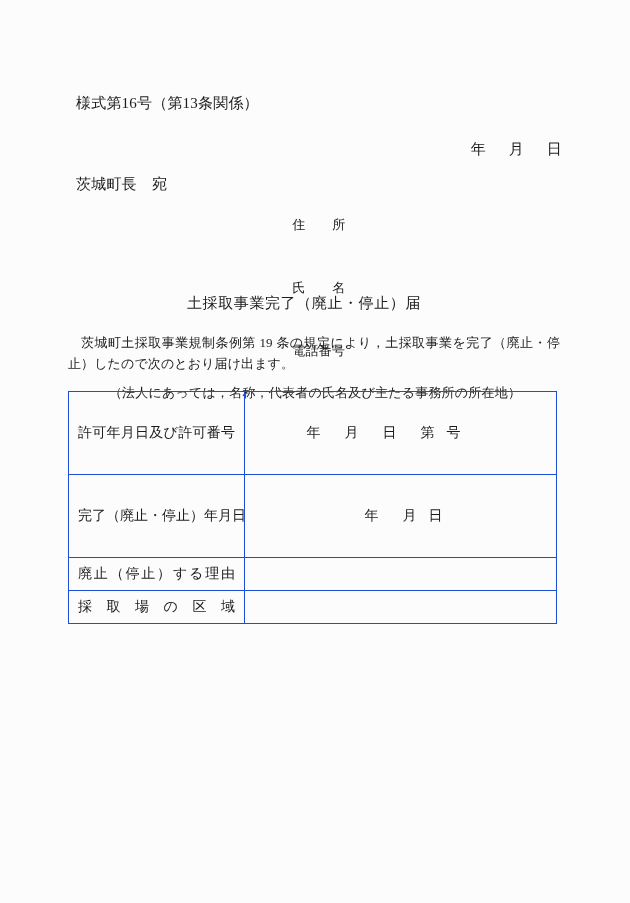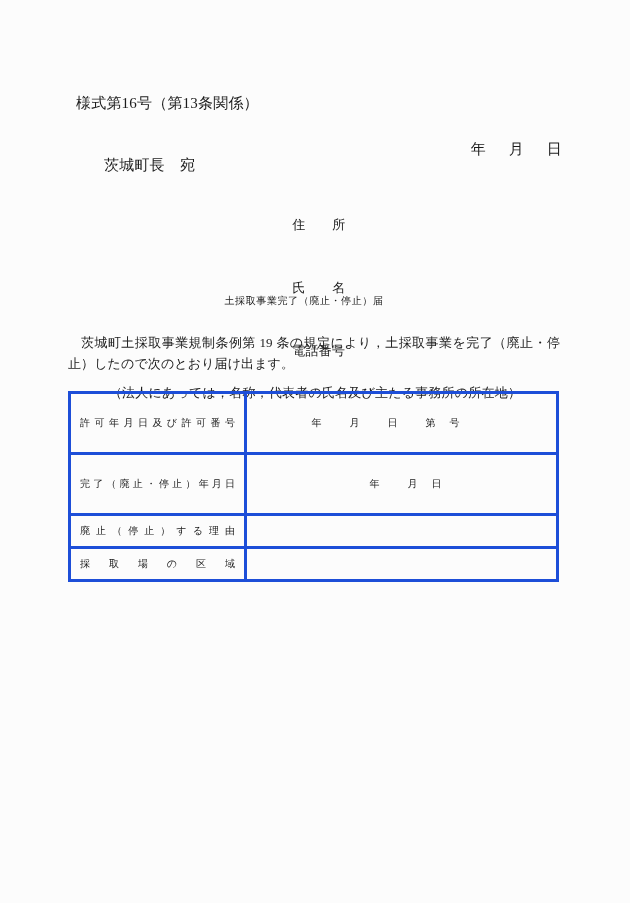--- a/index.html
+++ b/index.html
@@ -45,22 +45,21 @@
   }
   .date-line-top .seg {
     display: inline-block;
     width: 38px;
   }
   .date-line-top .seg:last-child {
     width: auto;
   }
   .addressee {
     left: 76px;
-    top: 154px;
-    margin-left: 28px;
+    top: 173px;
   }
 
   
   .applicant {
     position: absolute;
     left: 0;
     top: 193px;
     width: 630px;
     text-align: center;
   }
@@ -83,21 +82,21 @@
     width: 40px;
   }
 
   
   .doc-title {
     position: absolute;
     left: 0;
     top: 294px;
     width: 608px;
     text-align: center;
-    font-size: 10px;
+    font-size: 15px;
     letter-spacing: 0.6px;
   }
 
   
   .body-para {
     position: absolute;
     left: 68px;
     top: 332px;
     width: 492px;
     font-size: 13px;
@@ -110,22 +109,22 @@
   
   .form-table {
     position: absolute;
     left: 68px;
     top: 391px;
     width: 488px;
     border-collapse: collapse;
     table-layout: fixed;
   }
   .form-table td {
-    border: 3px solid #1d4ed8;
-    font-size: 10px;
+    border: 1px solid #1d4ed8;
+    font-size: 14px;
     padding: 0;
     vertical-align: middle;
   }
   .form-table td.label {
     width: 176px;
     height: 33px;
     padding: 0 9px;
     box-sizing: border-box;
   }
   

